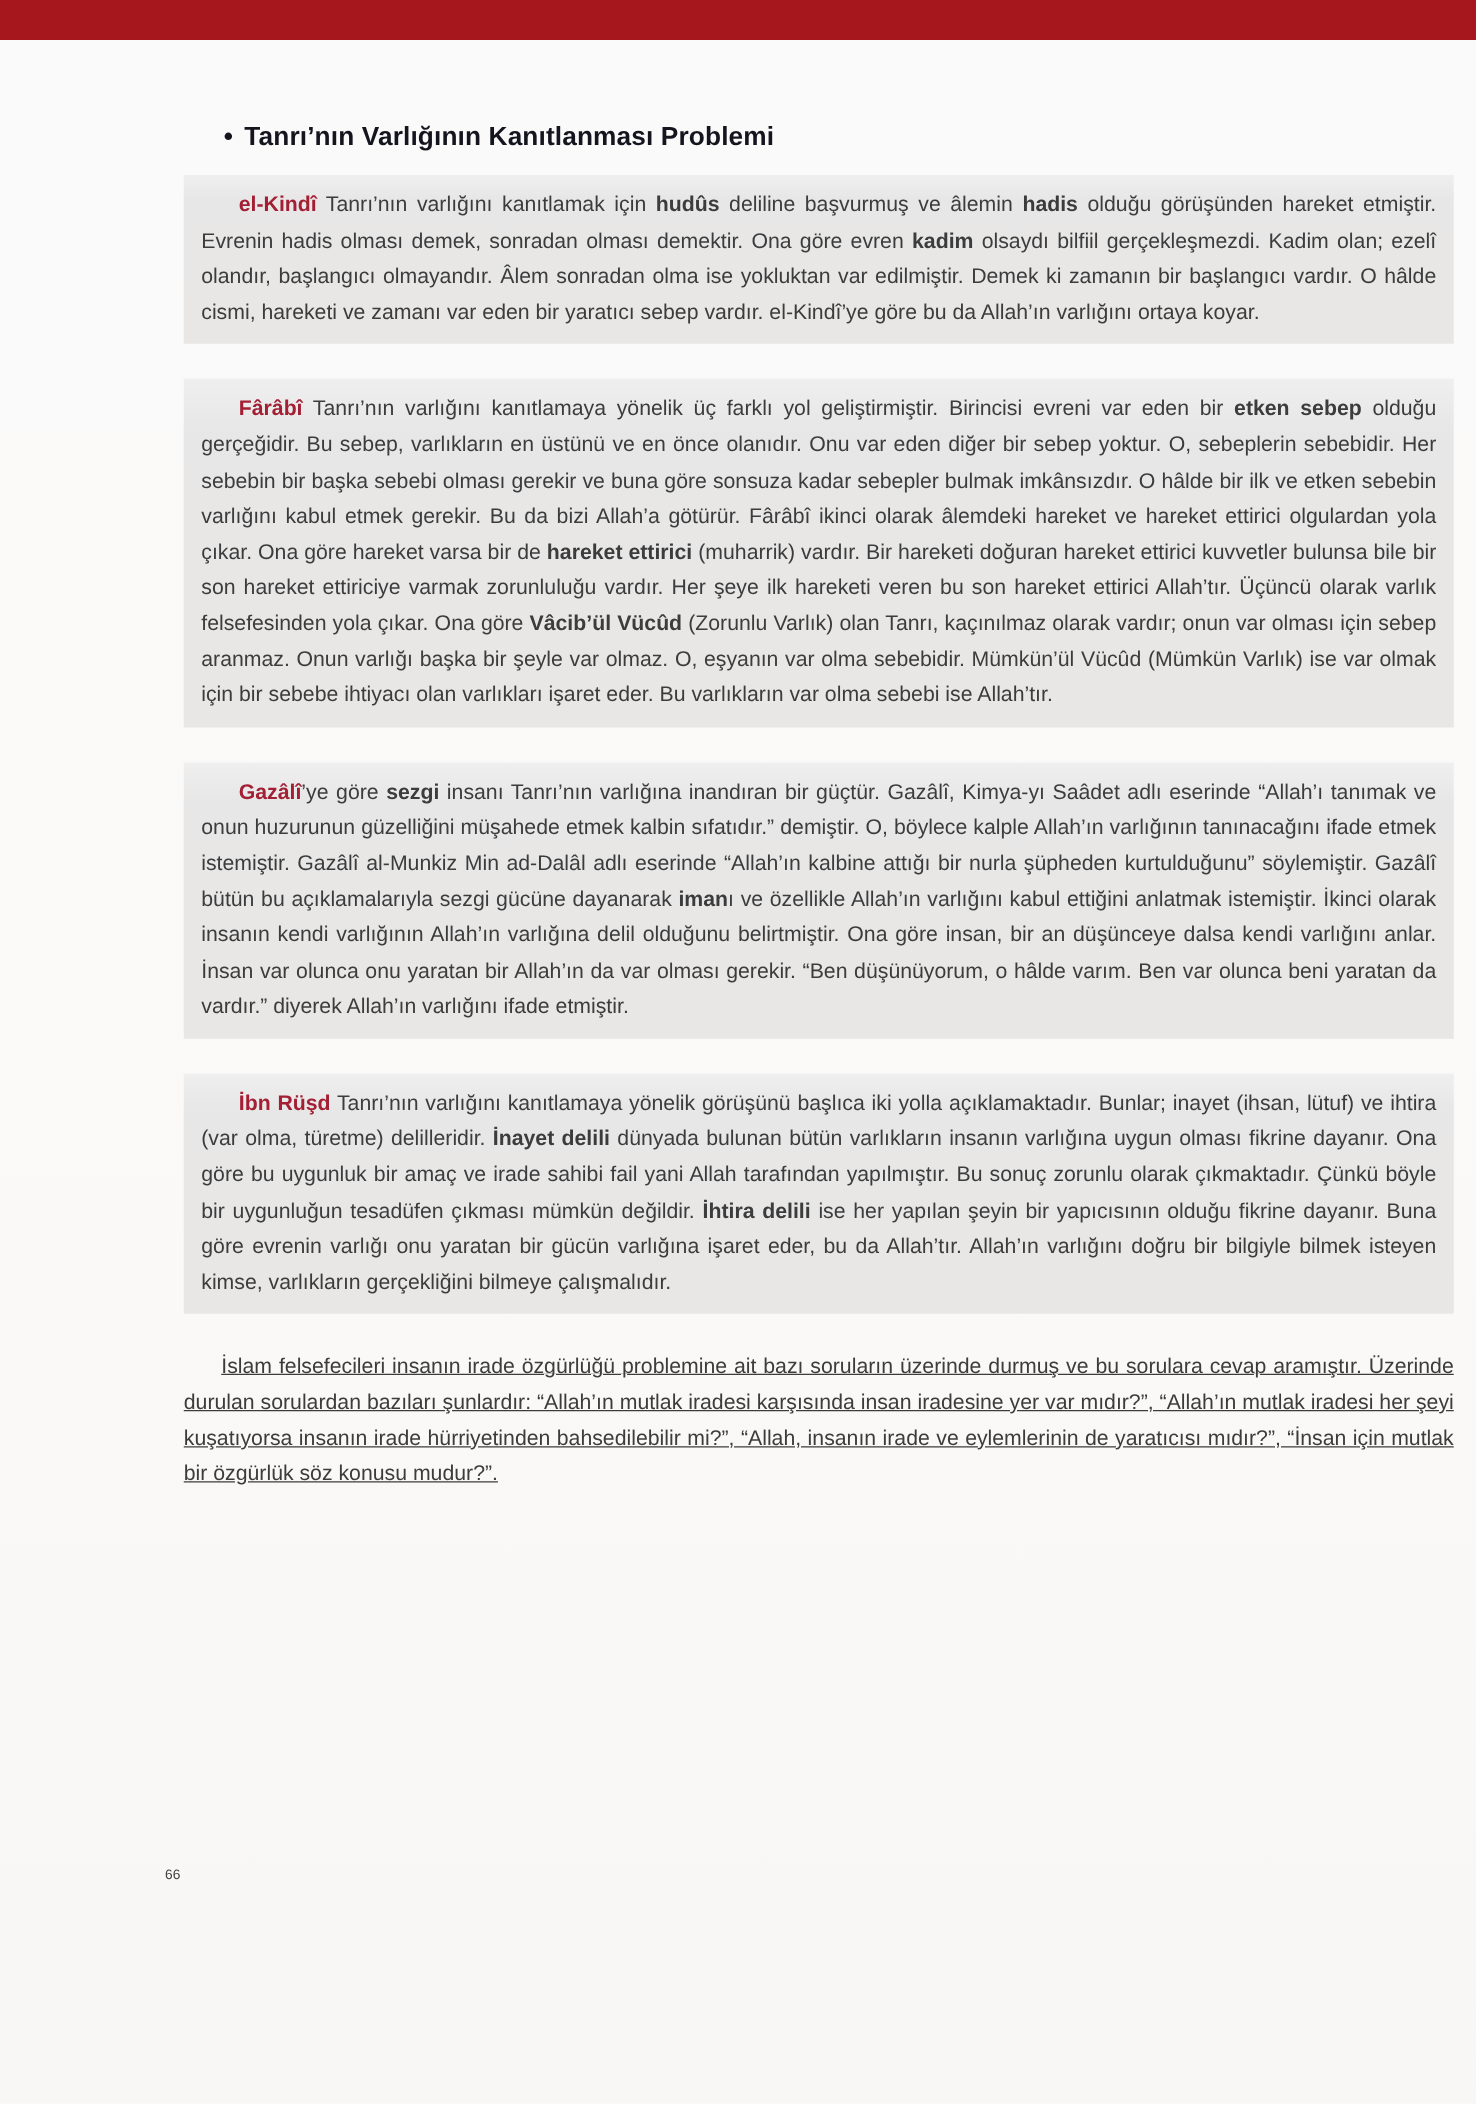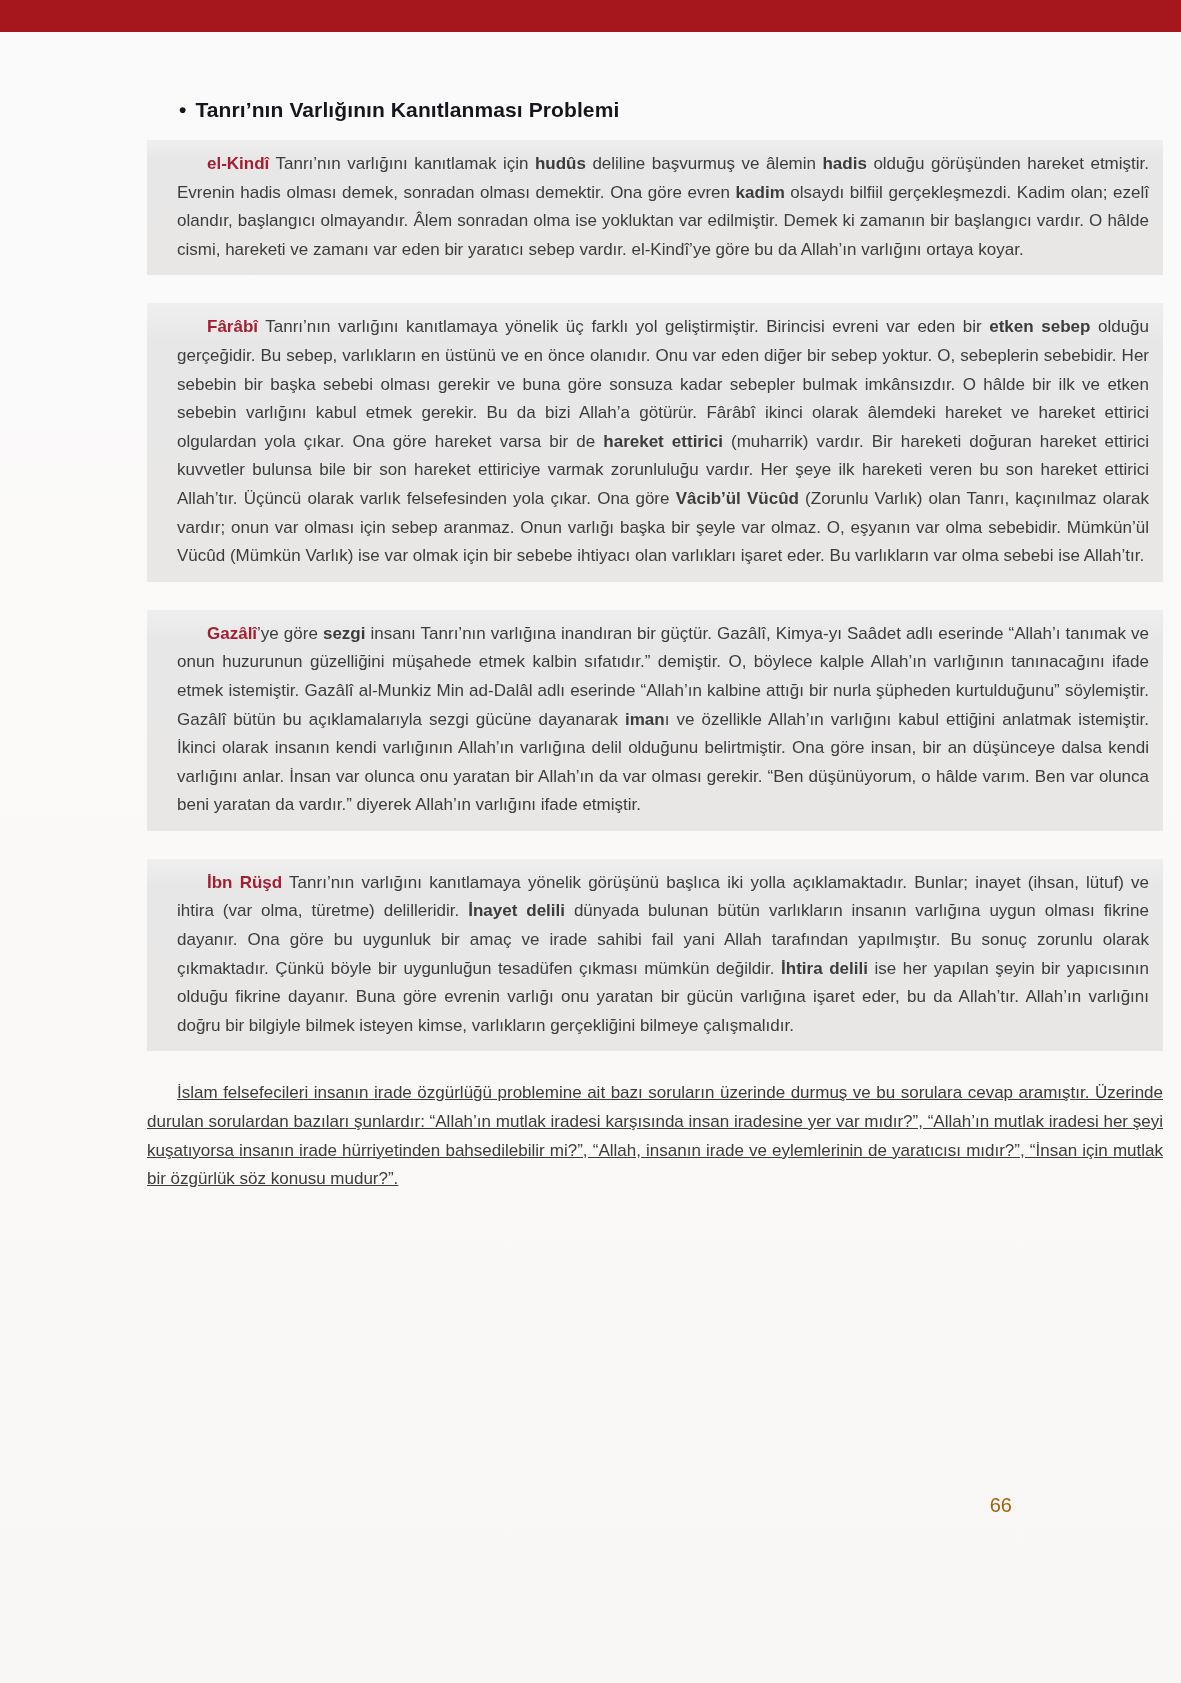--- a/index.html
+++ b/index.html
@@ -30,44 +30,44 @@
   .section-heading {
     font-size: 21px;
     font-weight: bold;
     color: #15151f;
     margin: 0 0 18px 32px;
     letter-spacing: 0.1px;
   }
   .section-heading .bullet { margin-right: 9px; }
   .gray-box {
     background: linear-gradient(180deg, #f0efef 0%, #e8e7e7 14%, #e8e7e6 100%);
-    padding: 10px 14px 11px 30px;
+    padding: 10px 14px 11px 14px;
     margin-bottom: 28px;
   }
   .para {
     font-size: 17px;
     line-height: 28.6px;
     text-align: justify;
     text-indent: 30px;
     color: #3c3c3c;
     hyphens: auto;
   }
   .plain-para { margin-left: 0; margin-top: 14px; text-decoration: underline; }
   .heading2 { margin-top: 46px; margin-bottom: 10px; }
   .b { font-weight: bold; }
   .i { }
   .accent { color: #a31f34; }
   .page-number {
     position: absolute;
     top: 1494px;
     left: 132px;
     width: 880px;
-    text-align: right;
-    font-size: 20px;
-    color: #a16207;
+    text-align: left;
+    font-size: 11px;
+    color: #404040;
   }
 </style>
 </head>
 <body>
 
 <header class="top-bar"></header>
 
 <main class="content">
 
   <h2 class="section-heading">

